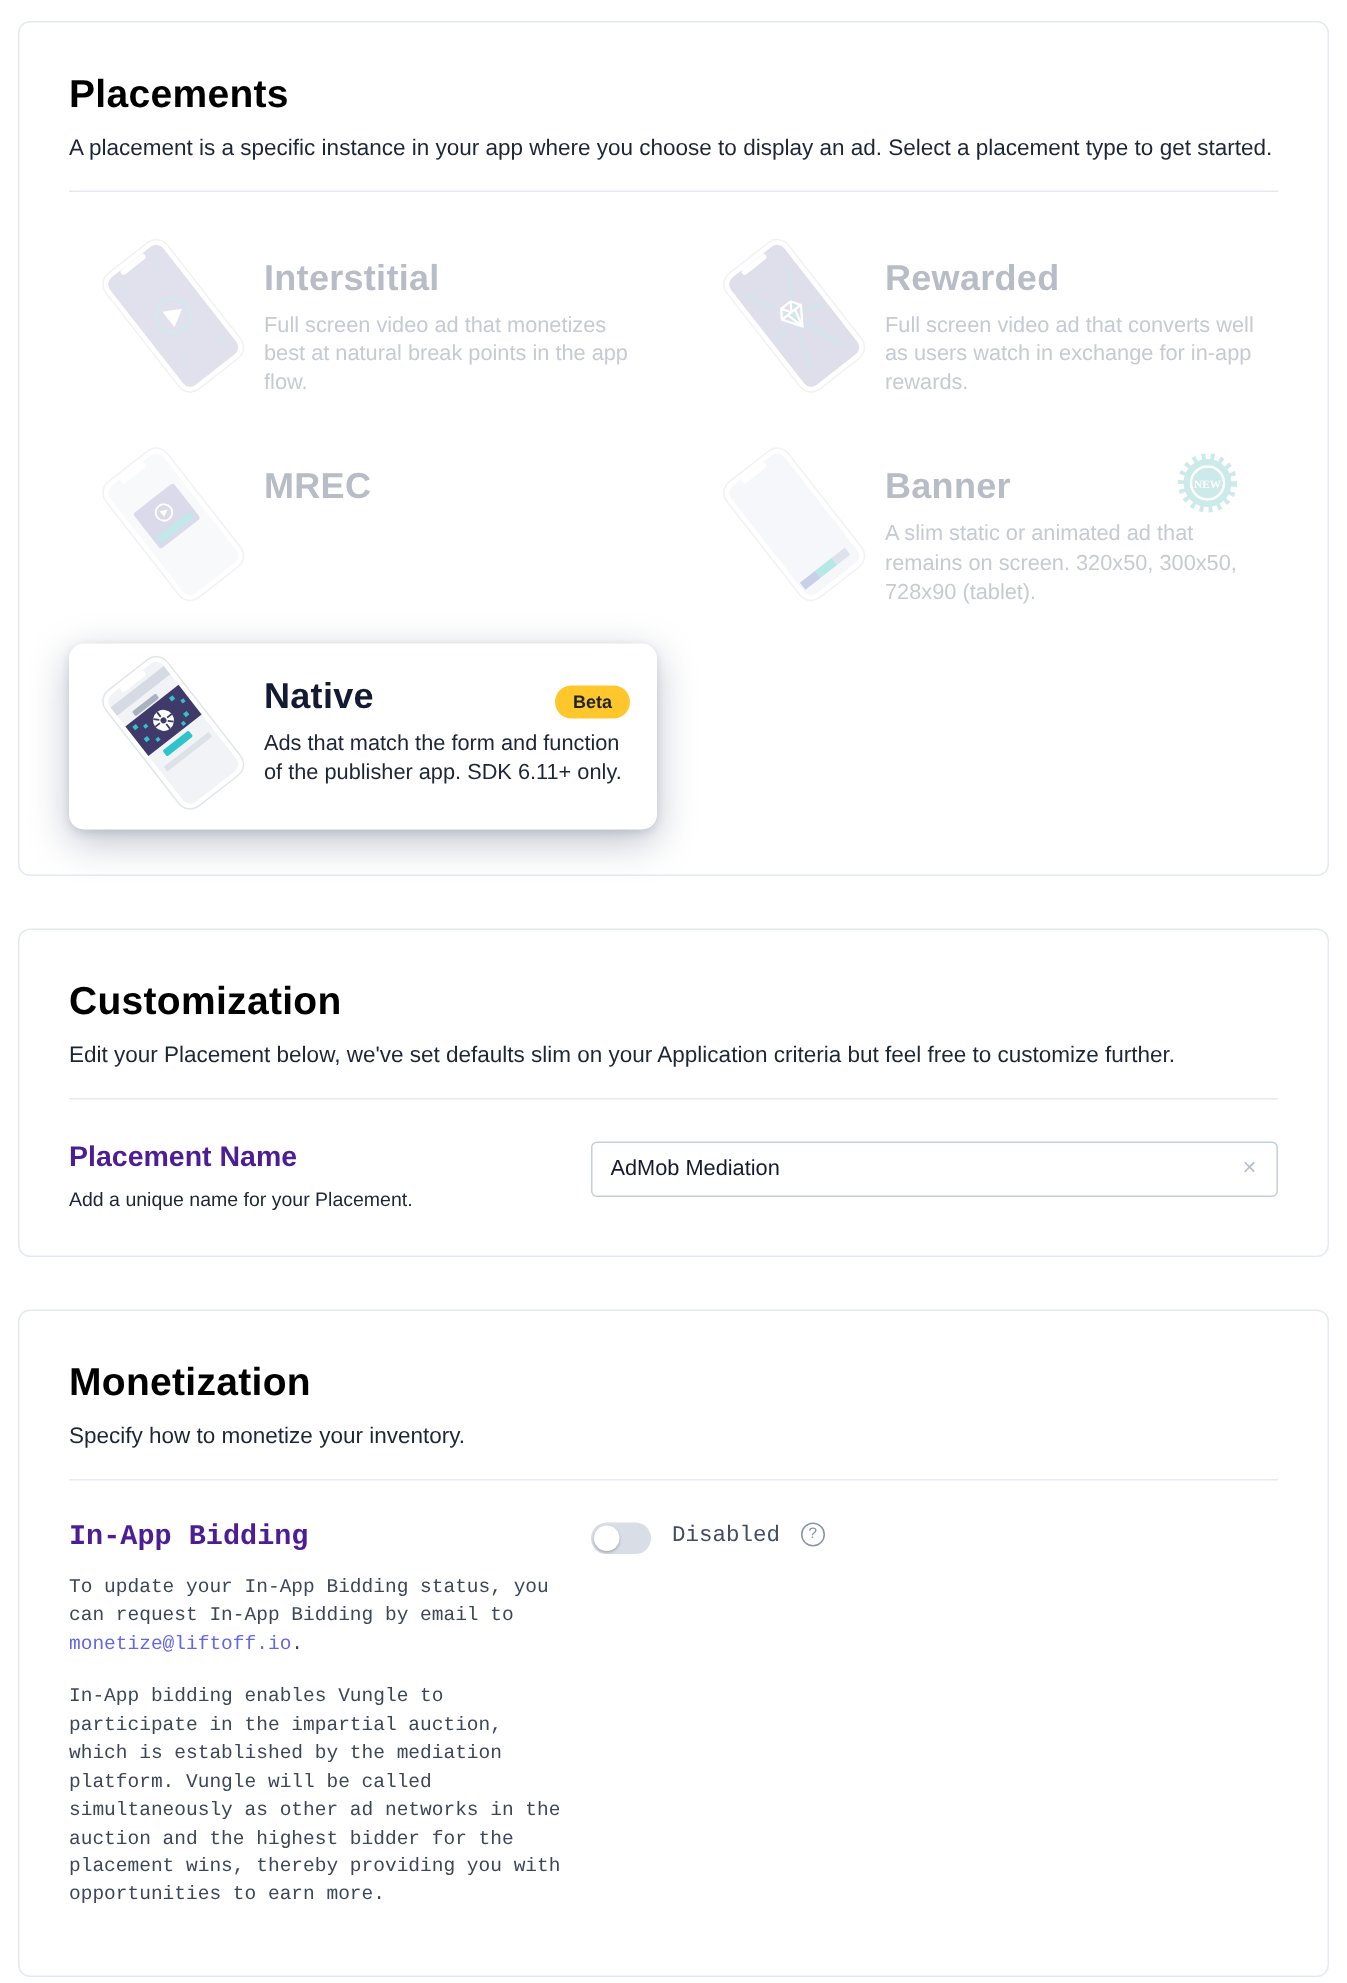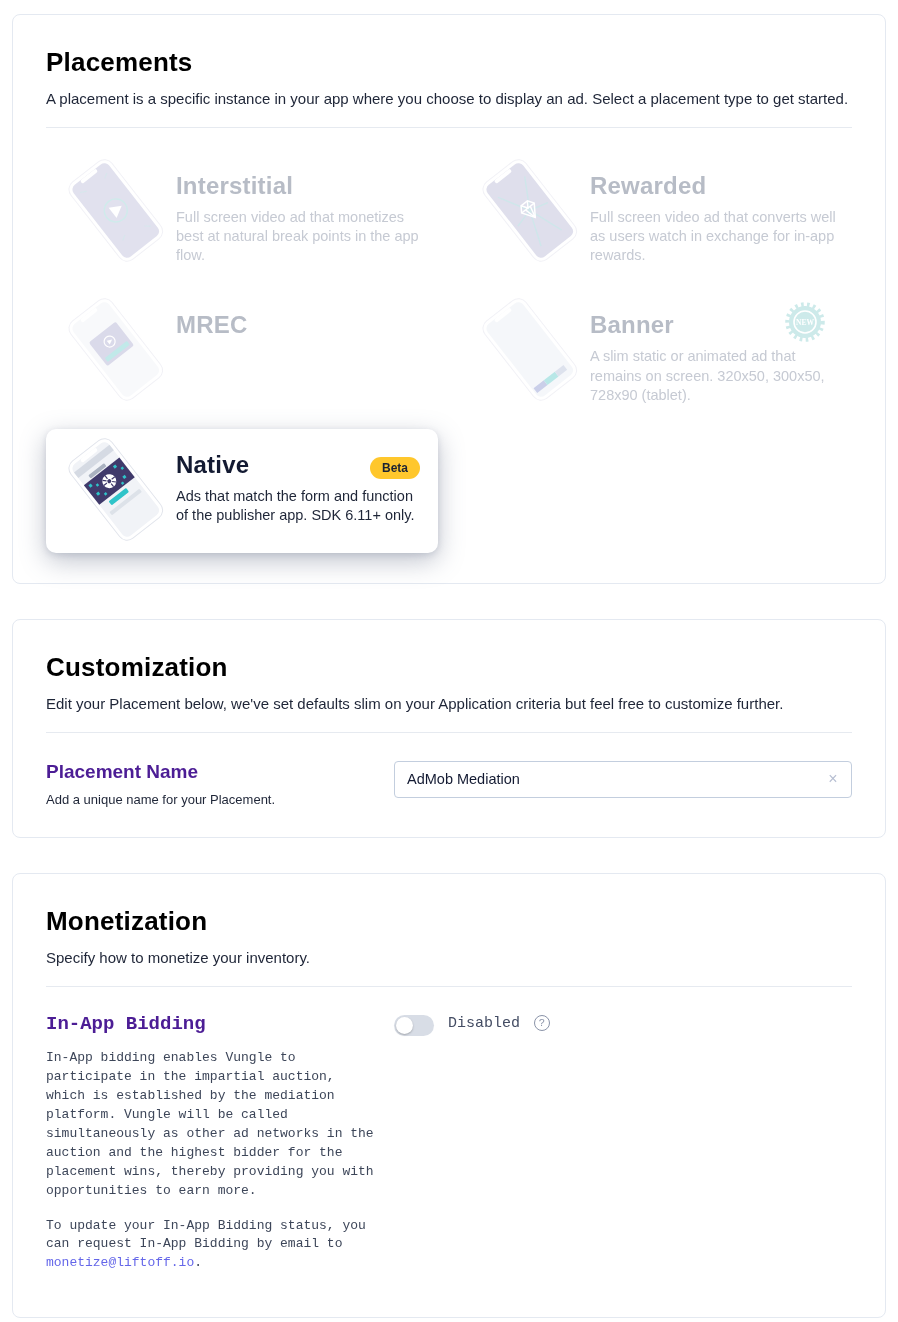--- a/index.html
+++ b/index.html
@@ -371,22 +371,22 @@
 <div class="spacer-md"></div>
 
 <div class="card" style="padding-bottom:44px">
   <h1 class="card-title">Monetization</h1>
   <p class="card-subtitle">Specify how to monetize your inventory.</p>
   <hr class="divider">
 
   <div class="monet-row">
     <div class="monet-left">
       <div class="field-label">In-App Bidding</div>
+      <div class="monet-desc"><span>To update your In-App Bidding status, you can request In-App Bidding by email to </span><a class="email-link">monetize@liftoff.io</a><span>.</span></div>
       <div class="monet-desc">In-App bidding enables Vungle to participate in the impartial auction, which is established by the mediation platform. Vungle will be called simultaneously as other ad networks in the auction and the highest bidder for the placement wins, thereby providing you with opportunities to earn more.</div>
-      <div class="monet-desc"><span>To update your In-App Bidding status, you can request In-App Bidding by email to </span><a class="email-link">monetize@liftoff.io</a><span>.</span></div>
     </div>
     <div class="toggle-row">
       <div class="toggle">
         <div class="toggle-knob"></div>
       </div>
       <span class="toggle-state">Disabled</span>
       <div class="help-icon">?</div>
     </div>
   </div>
 </div>

